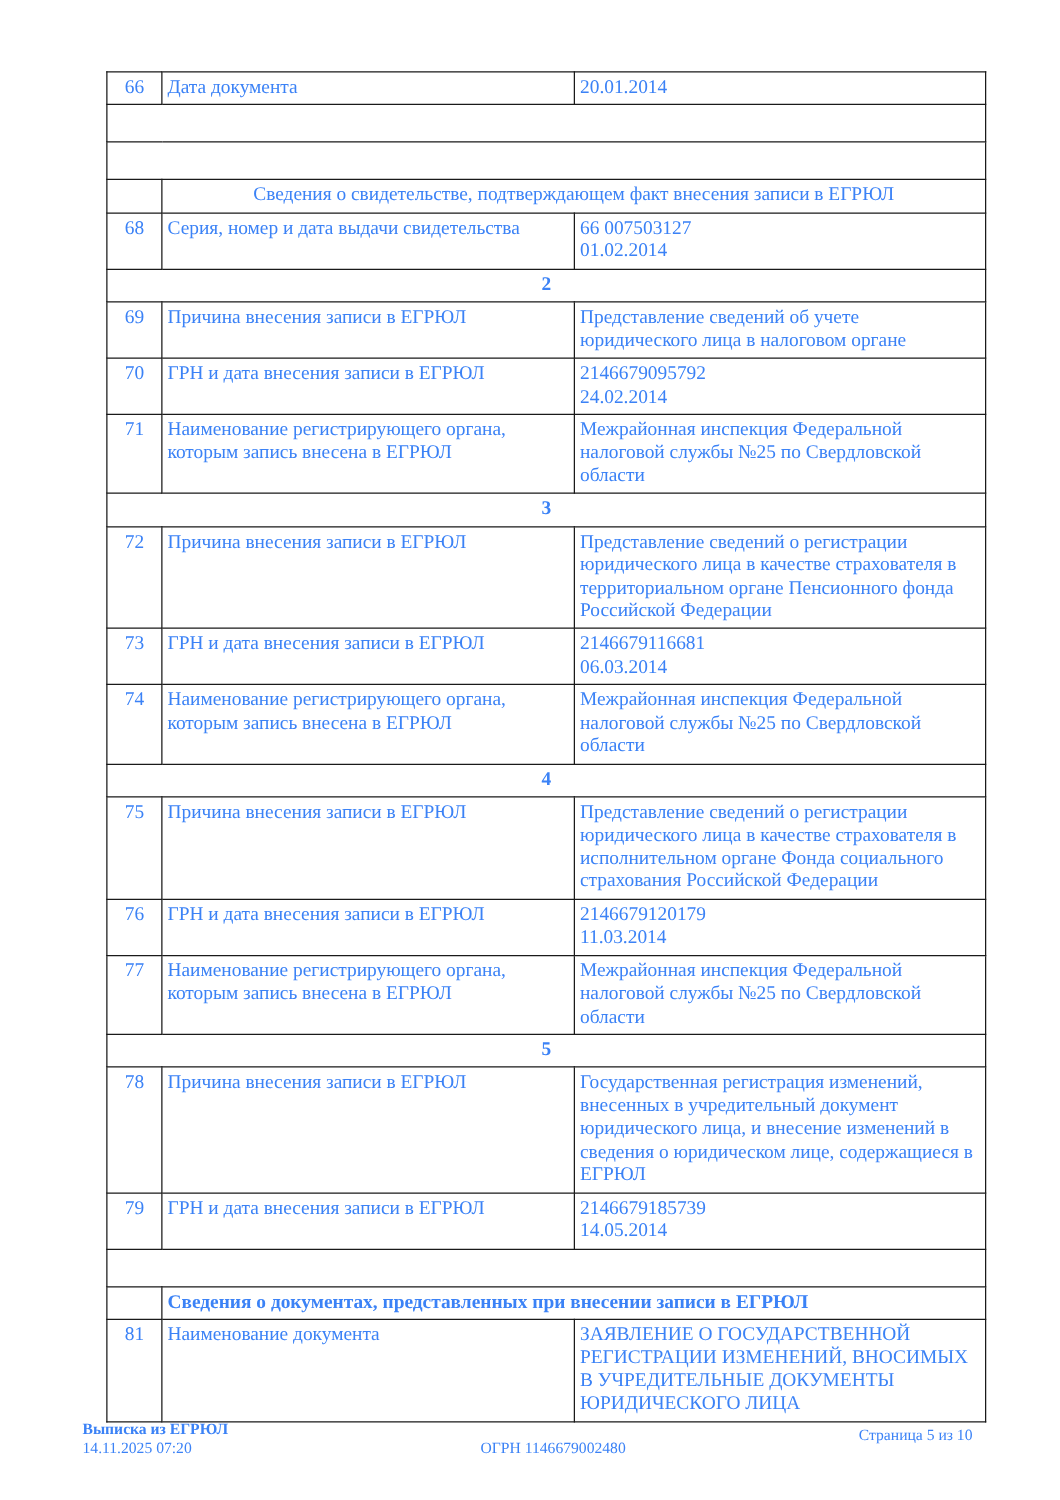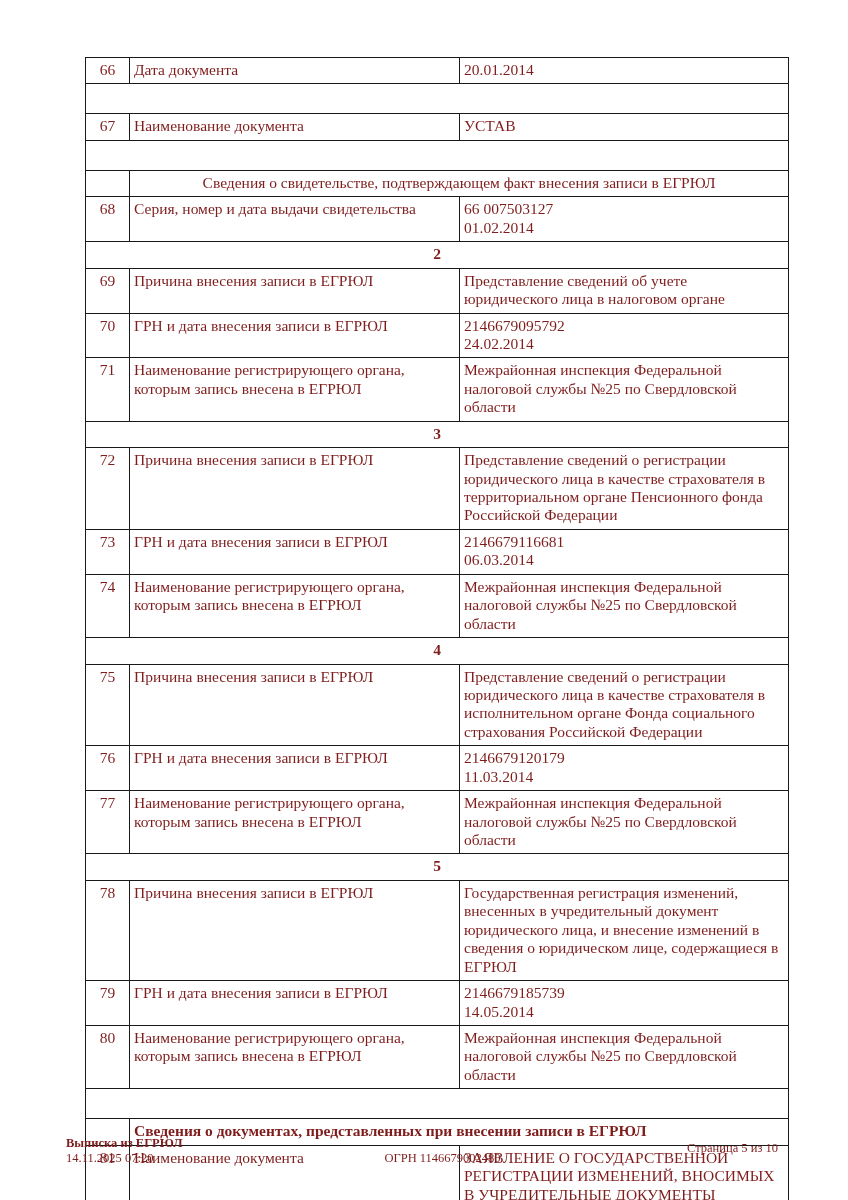--- a/index.html
+++ b/index.html
@@ -9,21 +9,21 @@
   body {
     background: #e8e8e8;
     font-family: "Liberation Serif", "DejaVu Serif", serif;
   }
   .page {
     position: relative;
     width: 848px;
     height: 1200px;
     margin: 0 auto;
     background: #ffffff;
-    color: #7f1d1d;
+    color: #3b82f6;
     overflow: hidden;
   }
   table.doc-table {
     position: absolute;
     left: 85px;
     top: 57px;
     width: 703px;
     border-collapse: collapse;
     table-layout: fixed;
   }
@@ -105,25 +105,20 @@
     <tbody>
         <tr>
           <td class="num-cell">66</td>
           <td class="label-cell">Дата документа</td>
           <td class="value-cell">20.01.2014</td>
         </tr>
         <tr>
           <td class="spacer-cell" colspan="3"></td>
         </tr>
         <tr>
-          <td class="num-cell">67</td>
-          <td class="label-cell">Наименование документа</td>
-          <td class="value-cell">УСТАВ</td>
-        </tr>
-        <tr>
           <td class="spacer-cell" colspan="3"></td>
         </tr>
         <tr>
           <td class="num-cell"></td>
           <td class="header-cell-center" colspan="2">Сведения о свидетельстве, подтверждающем факт внесения записи в ЕГРЮЛ</td>
         </tr>
         <tr>
           <td class="num-cell">68</td>
           <td class="label-cell">Серия, номер и дата выдачи свидетельства</td>
           <td class="value-cell">66 007503127
@@ -192,25 +187,20 @@
         <tr>
           <td class="num-cell">78</td>
           <td class="label-cell">Причина внесения записи в ЕГРЮЛ</td>
           <td class="value-cell">Государственная регистрация изменений, внесенных в учредительный документ юридического лица, и внесение изменений в сведения о юридическом лице, содержащиеся в ЕГРЮЛ</td>
         </tr>
         <tr>
           <td class="num-cell">79</td>
           <td class="label-cell">ГРН и дата внесения записи в ЕГРЮЛ</td>
           <td class="value-cell">2146679185739
 14.05.2014</td>
-        </tr>
-        <tr>
-          <td class="num-cell">80</td>
-          <td class="label-cell">Наименование регистрирующего органа, которым запись внесена в ЕГРЮЛ</td>
-          <td class="value-cell">Межрайонная инспекция Федеральной налоговой службы №25 по Свердловской области</td>
         </tr>
         <tr>
           <td class="spacer-cell" colspan="3"></td>
         </tr>
         <tr>
           <td class="num-cell"></td>
           <td class="header-cell-left" colspan="2">Сведения о документах, представленных при внесении записи в ЕГРЮЛ</td>
         </tr>
         <tr>
           <td class="num-cell">81</td>

